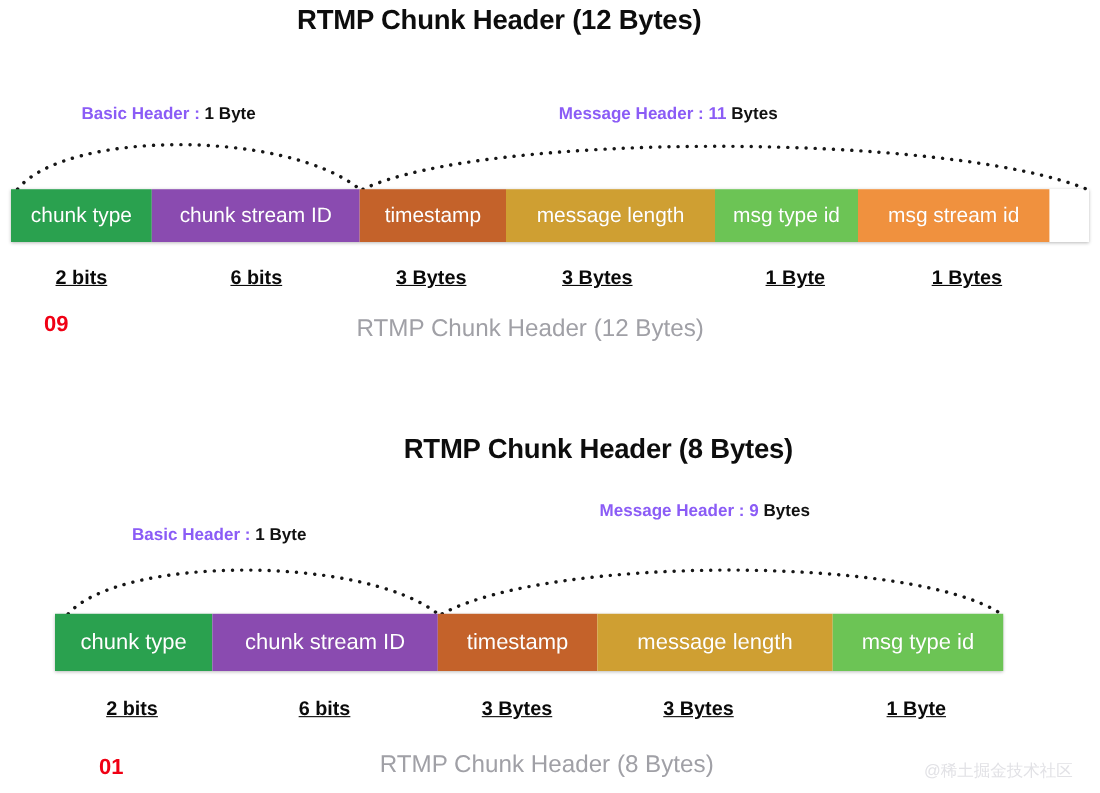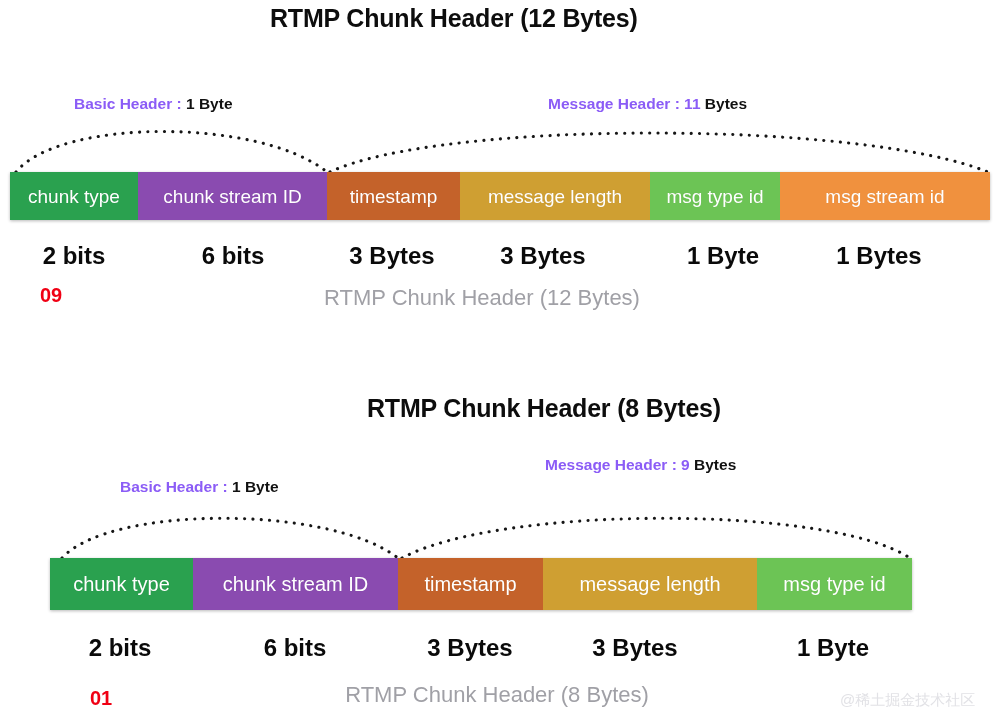--- a/index.html
+++ b/index.html
@@ -49,25 +49,26 @@
     white-space: nowrap;
     box-sizing: border-box;
     text-shadow: 0 0 1px rgba(0,0,0,0.10);
   }
   .bar.small .field { font-size: 20px; }
 
   
   .size-label {
     position: absolute;
     font-weight: bold;
-    font-size: 24px;
+    font-size: 18px;
     color: #0a0a0a;
     text-align: center;
     white-space: nowrap;
     transform: translateX(-50%);
+    text-decoration: underline;
   }
 
   
   .bitcode {
     position: absolute;
     font-weight: bold;
     font-size: 20px;
     color: #f00014;
     white-space: nowrap;
   }
@@ -103,21 +104,21 @@
 </head>
 <body>
 
 <div class="abs section-title" style="left:270px; top:4px;">RTMP Chunk Header (12 Bytes)</div>
 
 <div class="abs bracket-label" style="left:74px; top:95px;">
   <span class="pur">Basic Header : </span>
   <span class="blk">1 Byte</span>
 </div>
 
-<div class="abs bracket-label" style="left:548px; top:95px;">
+<div class="abs bracket-label" style="left:508px; top:95px;">
   <span class="pur">Message Header : 11 </span>
   <span class="blk">Bytes</span>
 </div>
 
 <svg class="arcs" width="1000" height="721">
   <path class="arc" d="M 16,172 C 60,118 260,118 327,172"></path>
   <path class="arc" d="M 330,172 C 440,120 860,120 988,172"></path>
 </svg>
 
 <div class="bar" style="left:10px; top:172px; width:980px; height:48px;">
@@ -129,21 +130,21 @@
   </div>
   <div class="field" style="width:133px; background:#c4622a;">
     <span>timestamp</span>
   </div>
   <div class="field" style="width:190px; background:#cf9f32;">
     <span>message length</span>
   </div>
   <div class="field" style="width:130px; background:#6cc455;">
     <span>msg type id</span>
   </div>
-  <div class="field" style="width:210px; background:#f0913e;">
+  <div class="field" style="width:174px; background:#f0913e;">
     <span>msg stream id</span>
   </div>
 </div>
 
 <div class="size-label" style="left:74px;  top:242px;">2 bits</div>
 <div class="size-label" style="left:233px; top:242px;">6 bits</div>
 <div class="size-label" style="left:392px; top:242px;">3 Bytes</div>
 <div class="size-label" style="left:543px; top:242px;">3 Bytes</div>
 <div class="size-label" style="left:723px; top:242px;">1 Byte</div>
 <div class="size-label" style="left:879px; top:242px;">1 Bytes</div>

